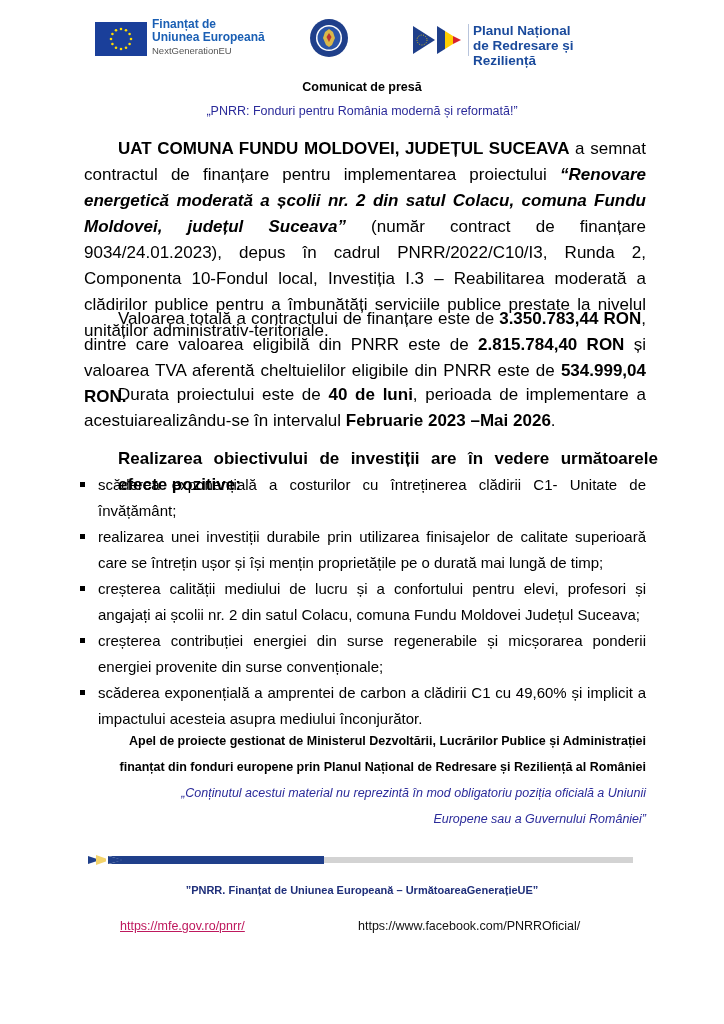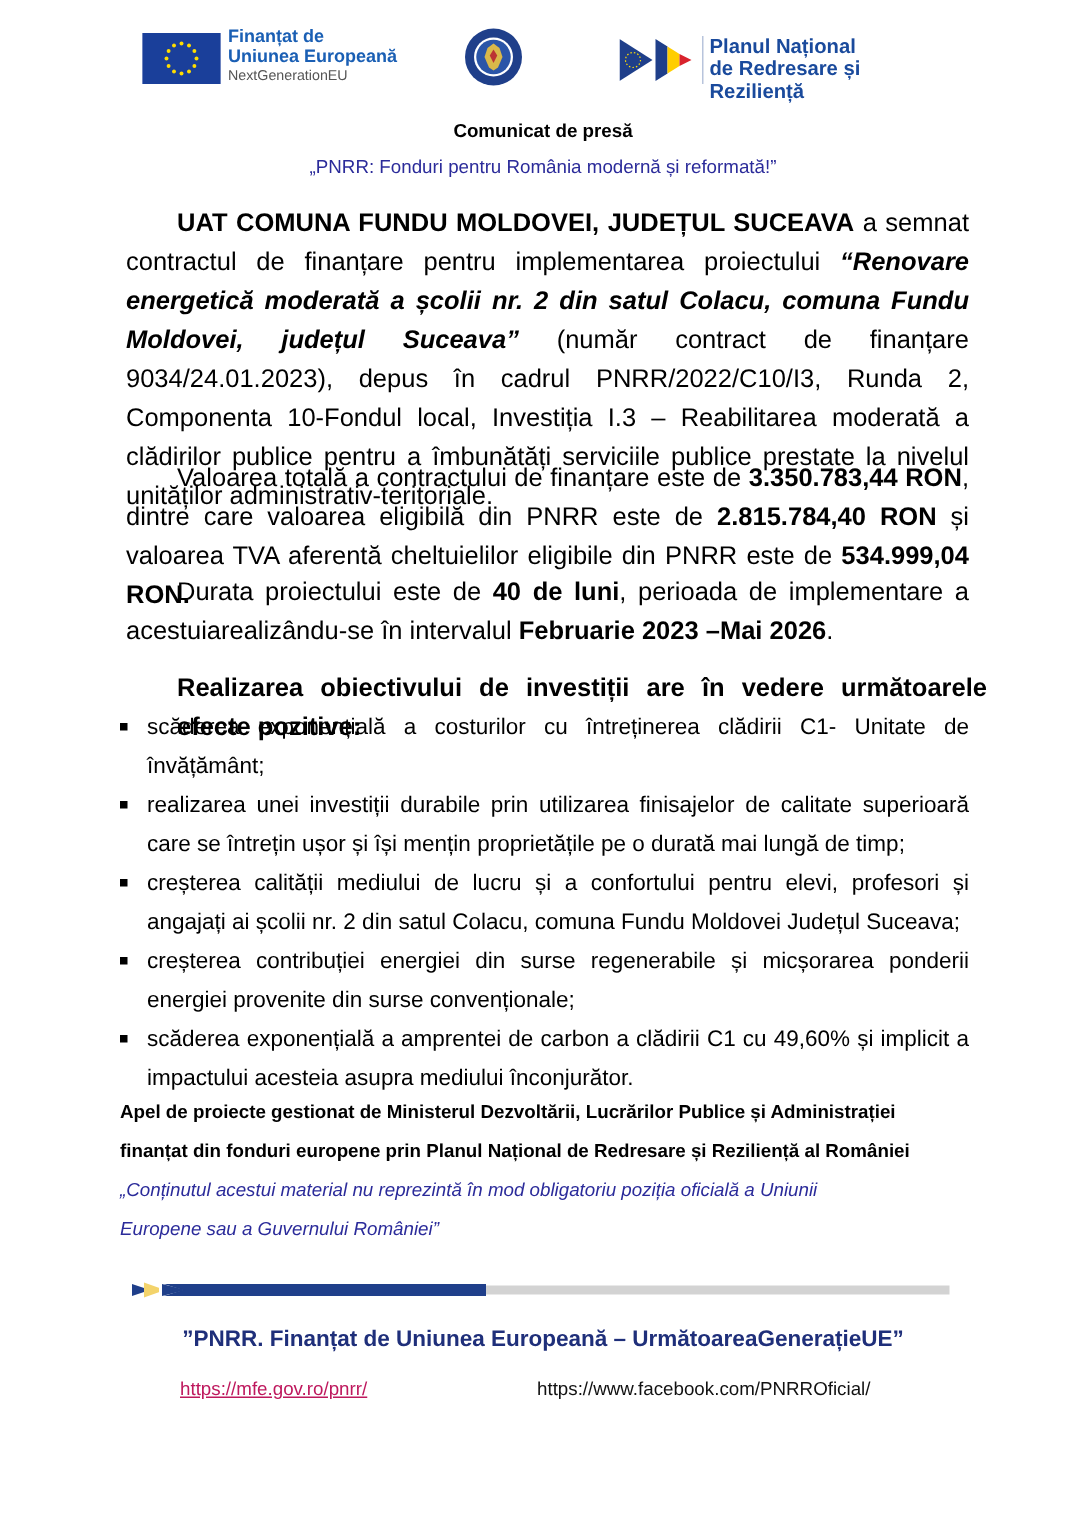--- a/index.html
+++ b/index.html
@@ -28,30 +28,30 @@
   .para .ind { display: inline-block; width: 34px; }
   .p1 { top: 136px; }
   .p2 { top: 306px; }
   .p3 { top: 382px; }
   .p4 { top: 446px; left: 118px; width: 540px; font-weight: bold; }
 
   .blist { position: absolute; left: 78px; top: 472px; width: 568px; list-style: none; margin: 0; padding: 0; }
   .blist li { position: relative; padding-left: 20px; font-size: 15px; line-height: 26px; text-align: justify; }
   .blist li .bullet { position: absolute; left: 2px; top: 10px; width: 5px; height: 5px; background: #000; }
 
-  .footer-block { position: absolute; left: 80px; width: 566px; text-align: left; font-size: 12.5px; line-height: 26px; }
+  .footer-block { position: absolute; left: 80px; width: 566px; text-align: right; font-size: 12.5px; line-height: 26px; }
   .fb1 { top: 728px; font-weight: bold; }
   .fb2 { top: 780px; font-style: italic; color: #2b2b9a; }
 
   .divider { position: absolute; left: 88px; top: 856px; width: 545px; height: 8px; }
   .divider .dark { position: absolute; left: 20px; top: 0; width: 216px; height: 8px; background: #1f3f8a; }
   .divider .light { position: absolute; left: 236px; top: 1px; width: 309px; height: 6px; background: #d3d3d3; }
   .divider svg { position: absolute; left: 0; top: -2px; width: 40px; height: 12px; }
 
-  .tagline { position: absolute; left: 0; width: 724px; top: 884px; text-align: center; font-weight: bold; font-size: 15px; color: #1f2f7a; }
+  .tagline { position: absolute; left: 0; width: 724px; top: 884px; text-align: center; font-weight: bold; font-size: 11px; color: #1f2f7a; }
   .link1 { position: absolute; left: 120px; top: 919px; font-size: 12.5px; color: #be185d; text-decoration: underline; }
   .link2 { position: absolute; left: 358px; top: 919px; font-size: 12.5px; color: #111; }
 </style>
 </head>
 <body>
 
 <div class="header">
   <div class="eu-flag">
     <svg viewBox="0 0 52 34">
       <rect width="52" height="34" fill="#1a3f9a"></rect>

